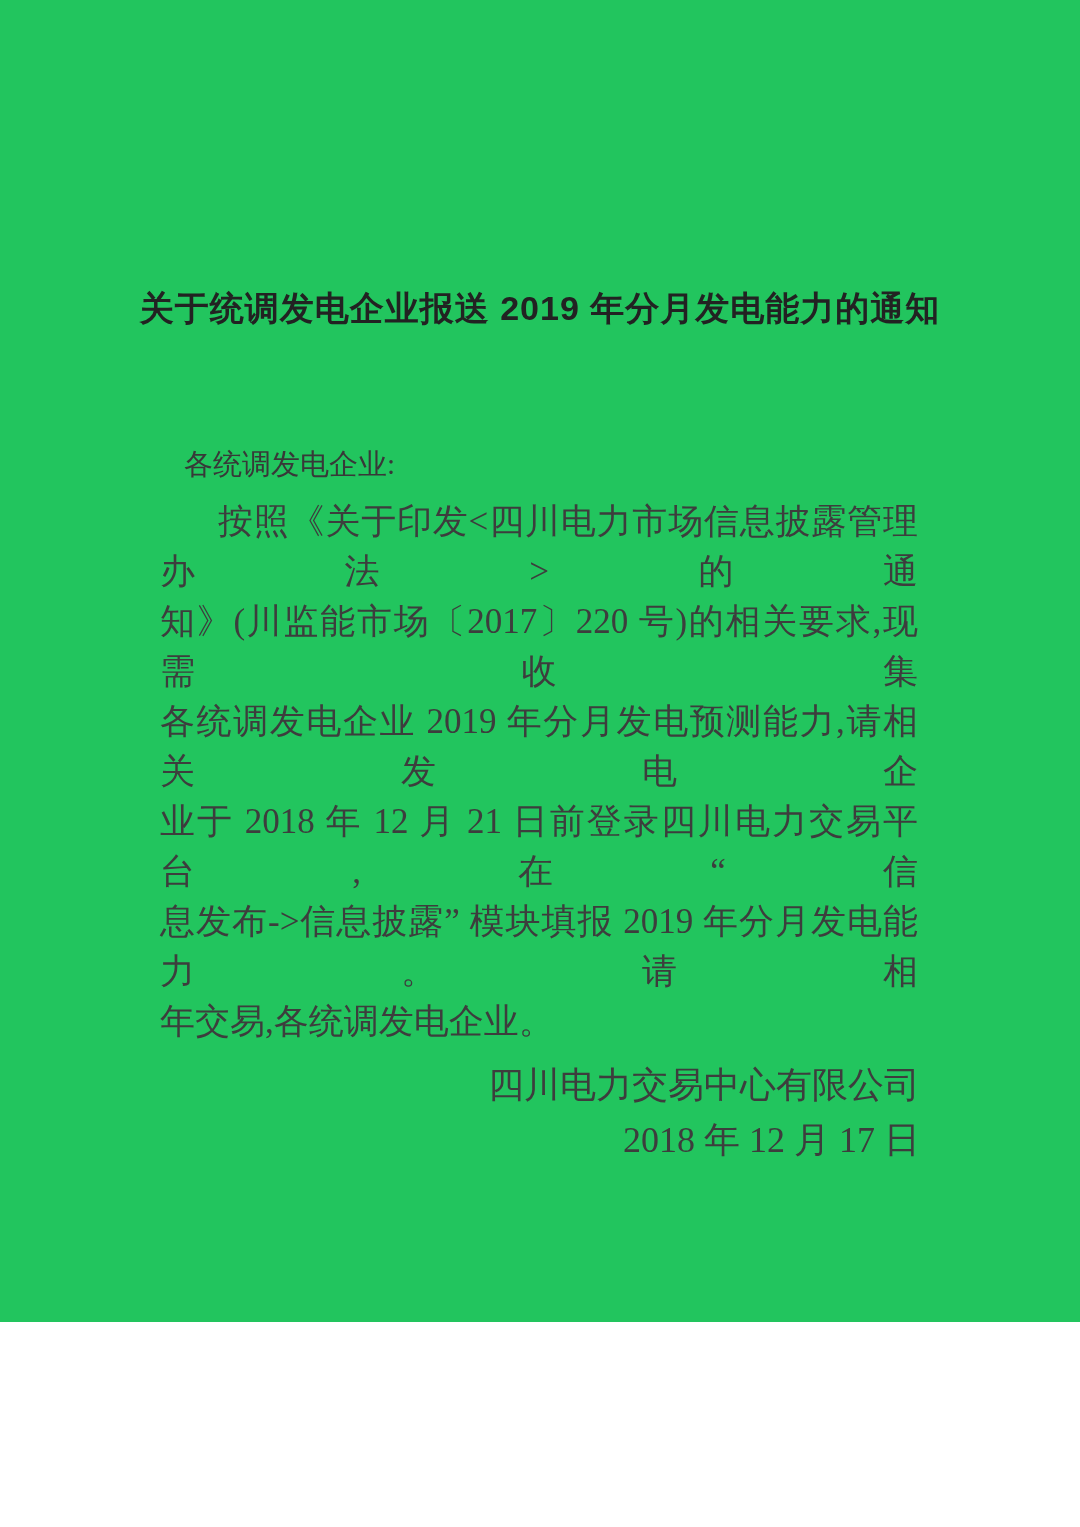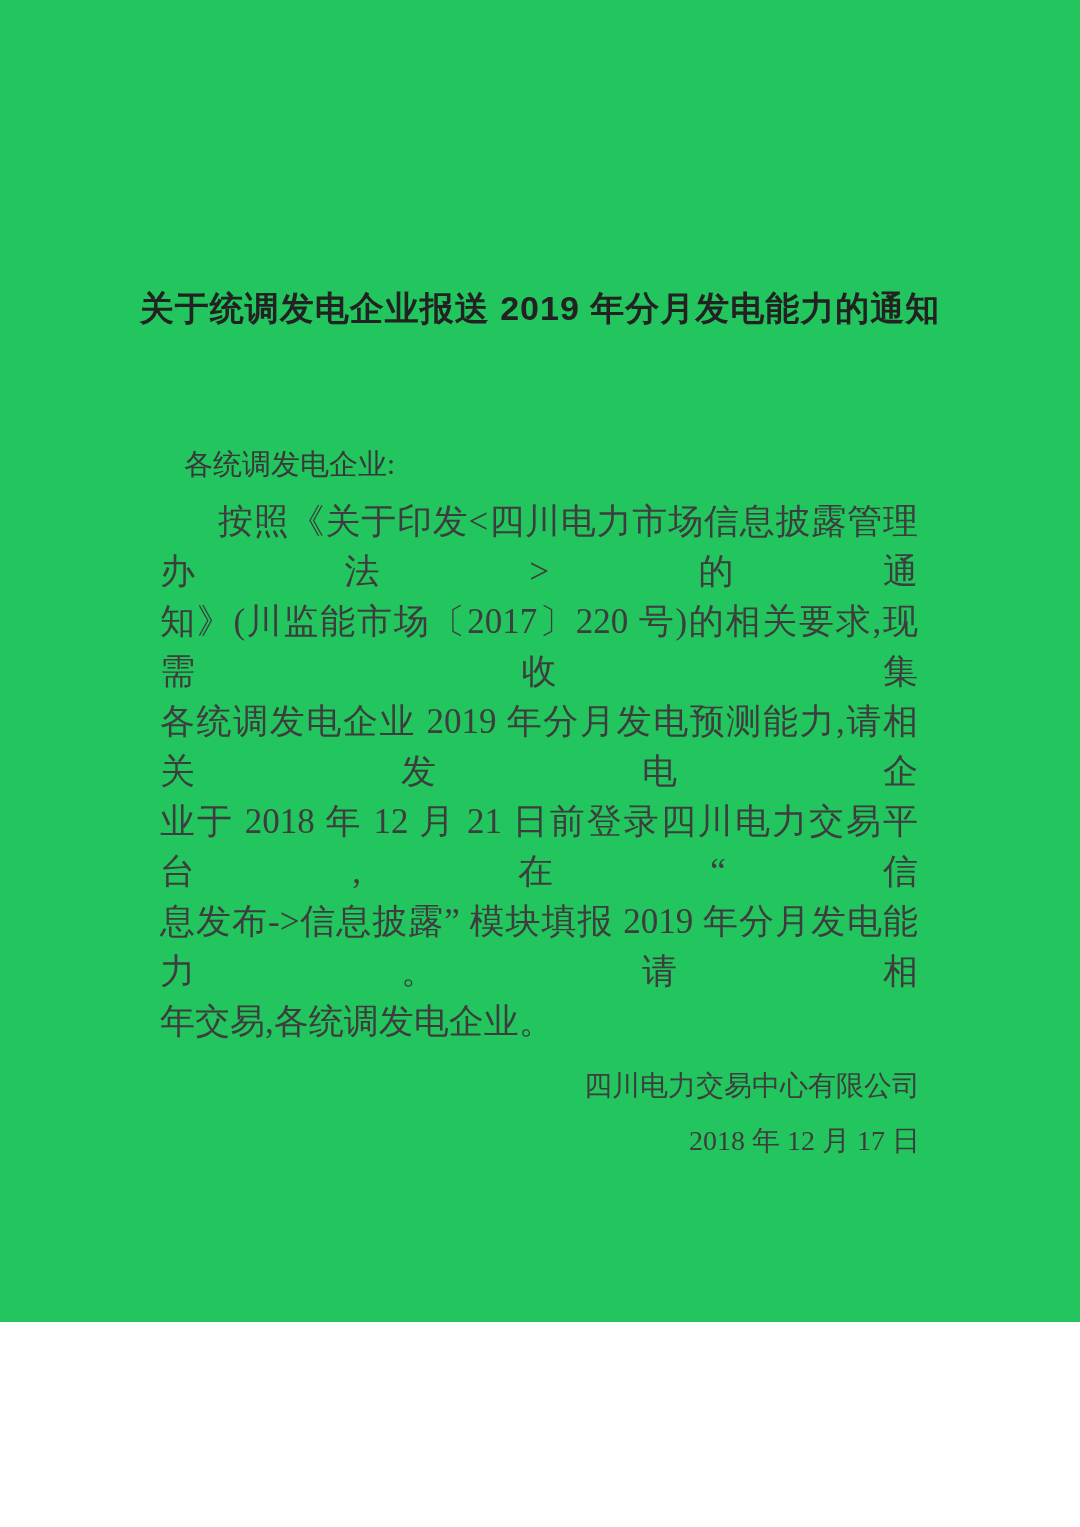--- a/index.html
+++ b/index.html
@@ -51,21 +51,21 @@
     text-align-last: justify;
   }
   .body-line.indent {
     text-indent: 58px;
   }
   .sign-block {
     position: absolute;
     top: 1058px;
     right: 160px;
     text-align: right;
-    font-size: 28px;
+    font-size: 36px;
     line-height: 55px;
     color: #3d3d3d;
   }
 </style>
 </head>
 <body>
 
 <div class="page">
 
   <h1 class="doc-title">关于统调发电企业报送 2019 年分月发电能力的通知</h1>

